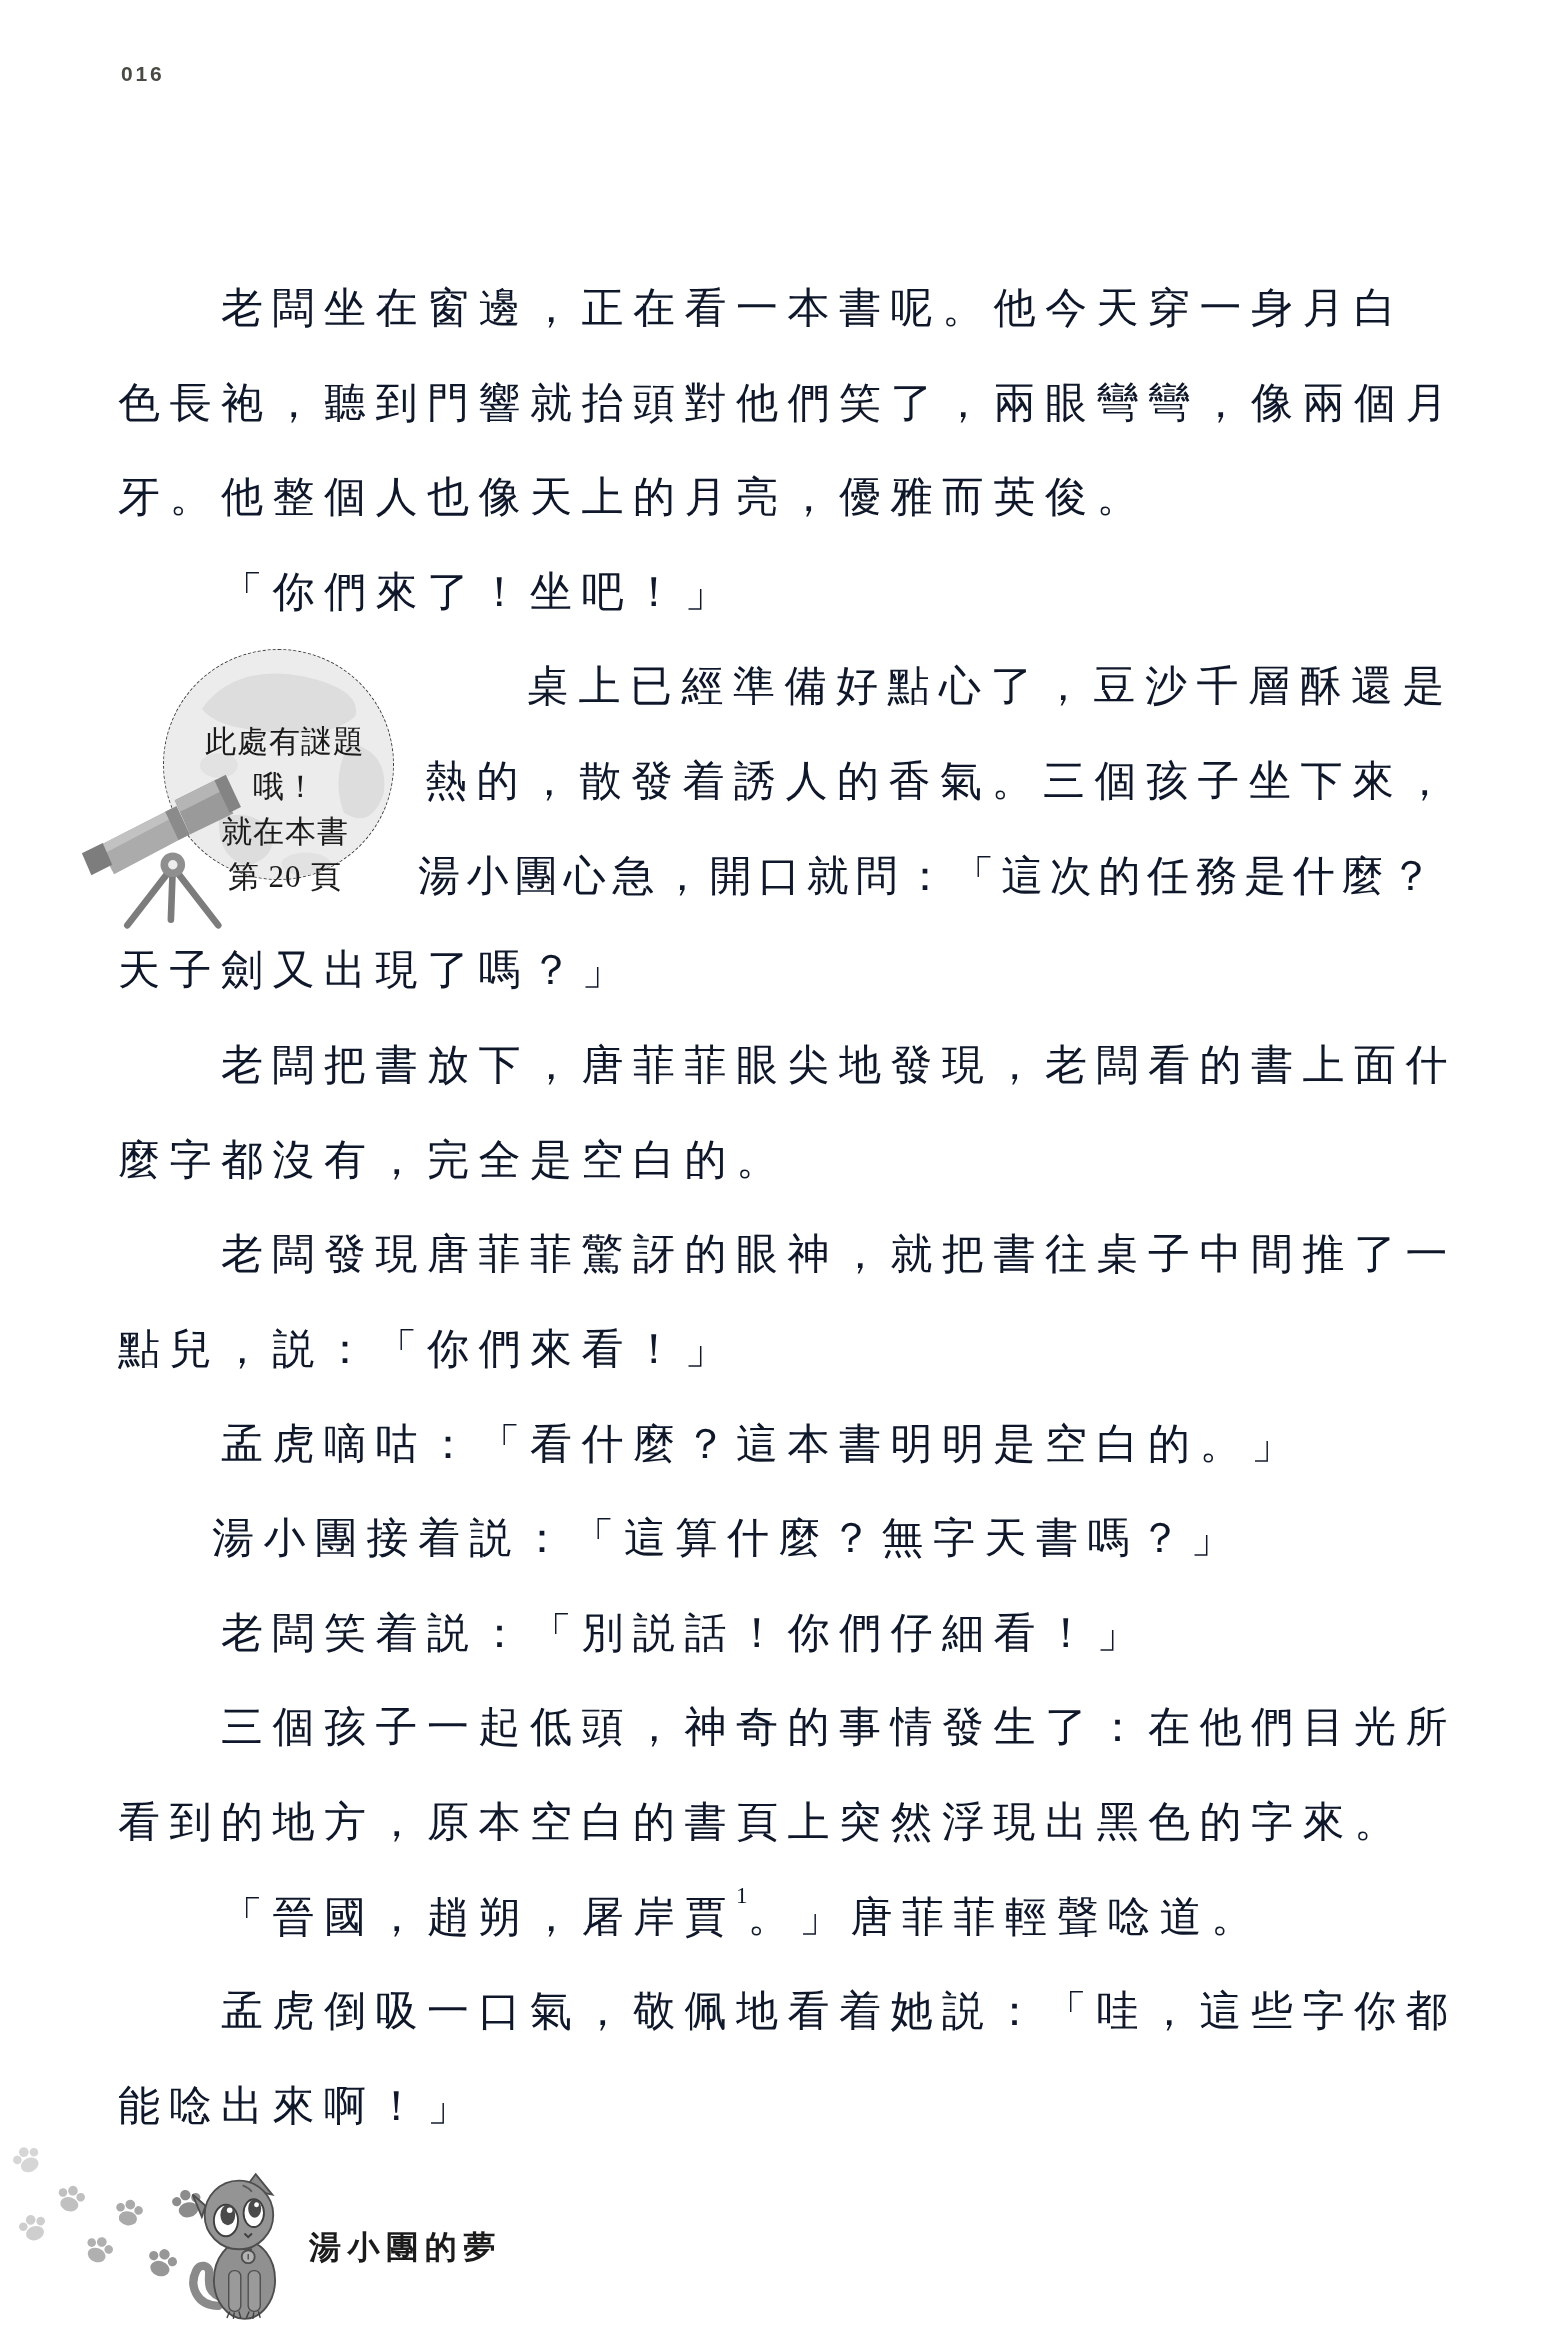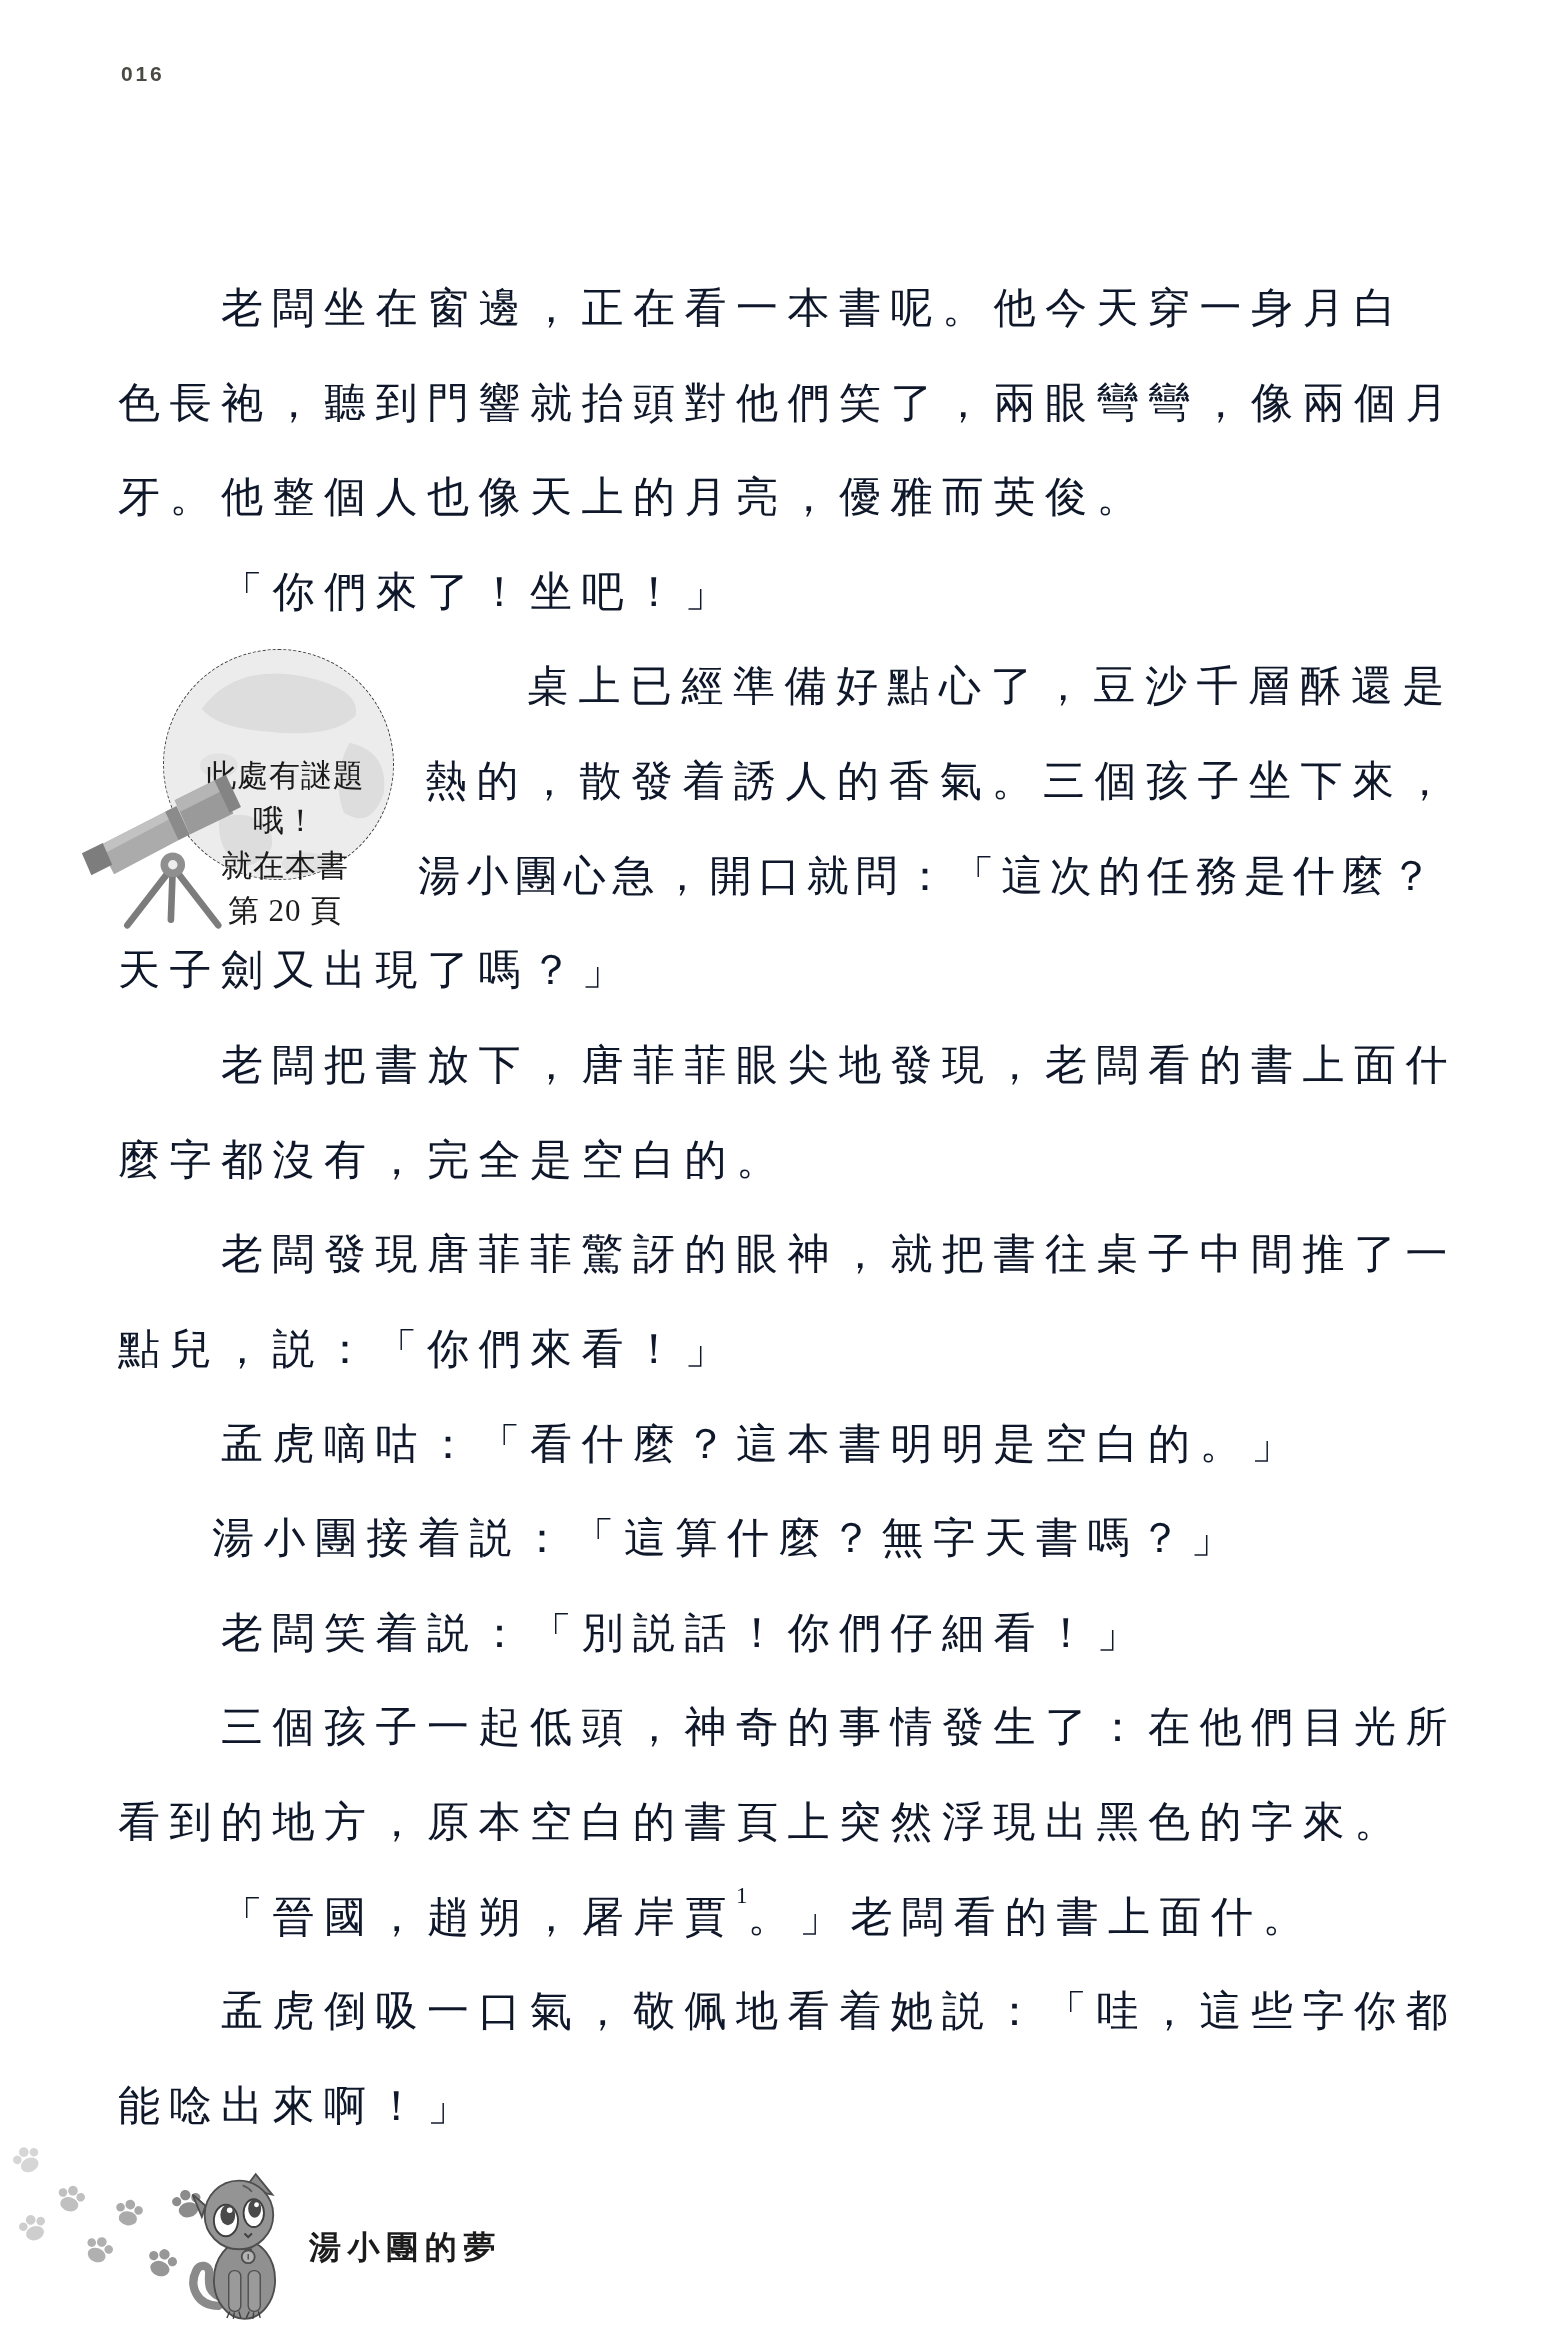--- a/index.html
+++ b/index.html
@@ -35,21 +35,21 @@
     border-radius:50%;
     border:1.9px dashed #3d3d3d;
     background:#ececec;
     overflow:hidden;
   }
   .badge svg { position:absolute; left:0; top:0; }
   .badge-text {
     position:absolute; left:178px; top:719px;
     width:214px; text-align:center;
     font-size:31px; line-height:45px;
-    letter-spacing:0.9px; color:#1b1b1b; z-index:2;margin-top:34px;
+    letter-spacing:0.9px; color:#1b1b1b; z-index:2;
   }
   .telescope { position:absolute; left:78px; top:753px; z-index:3; }
   
   .footer-title {
     position:absolute; left:309px; top:2226px;
     font-size:32px; font-weight:bold;
     letter-spacing:6.6px; color:#1b1b1b;
   }
   .cat { position:absolute; left:187px; top:2165px; }
   .paw { position:absolute; }
@@ -69,21 +69,21 @@
 <div class="line" style="left:118px;top:946px">天子劍又出現了嗎？」</div>
 <div class="line" style="left:221px;top:1041px">老闆把書放下，唐菲菲眼尖地發現，老闆看的書上面什</div>
 <div class="line" style="left:118px;top:1136px">麼字都沒有，完全是空白的。</div>
 <div class="line" style="left:221px;top:1230px">老闆發現唐菲菲驚訝的眼神，就把書往桌子中間推了一</div>
 <div class="line" style="left:118px;top:1325px">點兒，説：「你們來看！」</div>
 <div class="line" style="left:221px;top:1420px">孟虎嘀咕：「看什麼？這本書明明是空白的。」</div>
 <div class="line" style="left:212px;top:1514px">湯小團接着説：「這算什麼？無字天書嗎？」</div>
 <div class="line" style="left:221px;top:1609px">老闆笑着説：「別説話！你們仔細看！」</div>
 <div class="line" style="left:221px;top:1703px">三個孩子一起低頭，神奇的事情發生了：在他們目光所</div>
 <div class="line" style="left:118px;top:1798px">看到的地方，原本空白的書頁上突然浮現出黑色的字來。</div>
-<div class="line" style="left:221px;top:1893px"><span>「晉國，趙朔，屠岸賈</span><sup class="fn">1</sup><span>。」老闆看的書上面什。</span></div>
+<div class="line" style="left:221px;top:1893px"><span>「晉國，趙朔，屠岸賈</span><sup class="fn">1</sup><span>。」唐菲菲輕聲唸道。</span></div>
 <div class="line" style="left:221px;top:1987px">孟虎倒吸一口氣，敬佩地看着她説：「哇，這些字你都</div>
 <div class="line" style="left:118px;top:2082px">能唸出來啊！」</div>
 
 <div class="badge">
   <svg width="231" height="231" viewBox="0 0 244 244">
     <path d="M40 62 Q75 14 148 28 Q210 42 202 70 Q176 94 108 86 Q55 82 40 62 Z" fill="#dddddd"></path>
     <path d="M196 98 Q238 108 232 152 Q218 190 190 172 Q176 134 196 98 Z" fill="#dddddd"></path>
     <path d="M58 178 Q92 166 112 190 Q122 218 88 228 Q56 220 58 178 Z" fill="#dddddd"></path>
     <ellipse cx="58" cy="122" rx="20" ry="13" fill="#e2e2e2"></ellipse>
     <ellipse cx="150" cy="226" rx="26" ry="12" fill="#e2e2e2"></ellipse>

